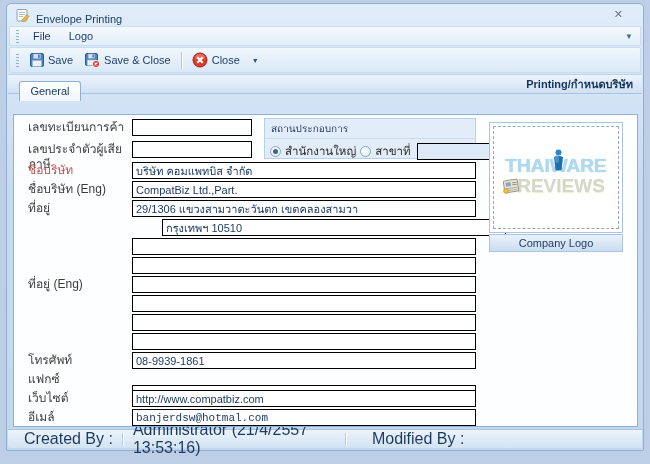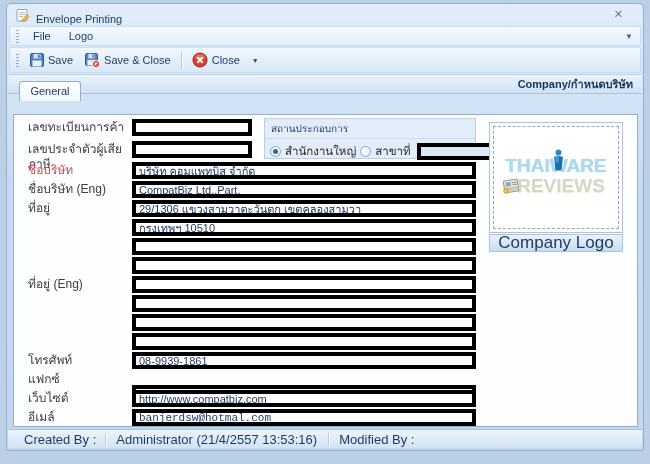--- a/index.html
+++ b/index.html
@@ -59,21 +59,21 @@
     text-align:center; line-height:18px; color:#1d3c66; z-index:2;
   }
   
   .panel {
     position:absolute; top:110px; left:6px; width:625px; height:313px;
     background:#fdfeff; border:1px solid #8fb0d2; z-index:1;
   }
   .flabel { position:absolute; left:14px; width:104px; font-size:12px; color:#3c3c3c; line-height:15px; }
   .flabel.req { color:#c0504d; }
   .tinput {
-    position:absolute; height:17px; border:4px solid #000000; background:#fff;
+    position:absolute; height:17px; border:1px solid #000000; background:#fff;
     font-family:"Liberation Sans","DejaVu Sans",sans-serif;
     font-size:11px; color:#1f3b63; padding:0 3px; outline:none;
   }
   .tinput:disabled { background:#dce9f6; }
   .short { left:118px; width:120px; }
   .wide  { left:118px; width:344px; }
   
   .groupbox {
     position:absolute; left:250px; top:3px; width:212px; height:41px;
     background:linear-gradient(#e8f1fb,#dcе9f6); background-color:#e2edf9;
@@ -93,34 +93,34 @@
   .logo-inner { width:100%; height:100%; border:1px dashed #98a6b5; position:relative; overflow:hidden; }
   .wm-line1 { position:absolute; left:0; right:0; top:28px; text-align:center;
     font-size:19px; font-weight:bold; letter-spacing:0px; color:#aed9ee;
     text-shadow:0 0 1px #7fc4e4; }
   .wm-ball { position:absolute; left:58px; top:22px; }
   .wm-line2 { position:absolute; left:10px; right:0; top:48px; text-align:center;
     font-size:19px; font-weight:bold; color:#d3d8ca; text-shadow:0 1px 0 #eef0c9; }
   .wm-news { position:absolute; left:8px; top:50px; }
   .logo-caption {
     height:18px; margin-top:1px; background:linear-gradient(#eaf2fb,#c9dcf0);
-    border:1px solid #aac4e2; text-align:center; line-height:16px; font-size:17px; color:#1d3a5e;
+    border:1px solid #aac4e2; text-align:center; line-height:16px; font-size:11px; color:#1d3a5e;
   }
   
   .statusbar {
     position:absolute; left:1px; right:1px; bottom:2px; height:19px;
     background:linear-gradient(#ecf4fc,#d2e3f3);
     border-top:1px solid #a9c2de;
-    display:flex; align-items:center; font-size:13px; color:#1d3a5e;
+    display:flex; align-items:center; font-size:16px; color:#1d3a5e;
     border-radius:0 0 2px 2px;
   }
   .sb-sep { width:1px; height:13px; background:#b7cde4; box-shadow:1px 0 0 #fff; }
   .sb-created-label { padding:0 9px 0 16px; }
   .sb-created-value { padding:0 10px; flex:0 0 222px; }
-  .sb-modified-label { padding:0 10px; }
+  .sb-modified-label { padding:0 26px; }
   svg { display:block; }
 </style>
 </head>
 <body>
 
 <div class="window">
 
   <div class="titlebar">
     <span>
       <svg width="14" height="14" viewBox="0 0 14 14">
@@ -180,21 +180,21 @@
           <ellipse cx="8" cy="5" rx="5" ry="3" fill="#f3938a" opacity="0.55"></ellipse>
           <path d="M5.3 5.3 L10.7 10.7 M10.7 5.3 L5.3 10.7" stroke="#ffffff" stroke-width="2"></path>
         </svg>
       </span>
       <span>Close</span>
     </span>
 
     <span class="tb-drop">▼</span>
   </div>
 
-  <div class="headerbar">Company/กำหนดบริษัท</div>
+  <div class="headerbar">Printing/กำหนดบริษัท</div>
 
   <div class="tab">General</div>
 
   <div class="panel">
 
     <span class="flabel" style="top:5px">เลขทะเบียนการค้า</span>
     <input class="tinput short" style="top: 4px;" value="">
 
     <span class="flabel" style="top:27px">เลขประจำตัวผู้เสียภาษี</span>
     <input class="tinput short" style="top: 26px;" value="">
@@ -211,21 +211,21 @@
     </div>
 
     <span class="flabel req" style="top:48px">ชื่อบริษัท</span>
     <input class="tinput wide" style="top: 47px;" value="บริษัท คอมแพทบิส จำกัด">
 
     <span class="flabel" style="top:67px">ชื่อบริษัท (Eng)</span>
     <input class="tinput wide" style="top: 66px;" value="CompatBiz Ltd.,Part.">
 
     <span class="flabel" style="top:86px">ที่อยู่</span>
     <input class="tinput wide" style="top: 85px;" value="29/1306 แขวงสามวาตะวันตก เขตคลองสามวา">
-    <input class="tinput wide" style="top: 104px;" value="กรุงเทพฯ 10510">
+    <input class="tinput wide" style="top: 104px; margin-left: 30px;" value="กรุงเทพฯ 10510">
     <input class="tinput wide" style="top: 123px;" value="">
     <input class="tinput wide" style="top: 142px;" value="">
 
     <span class="flabel" style="top:162px">ที่อยู่ (Eng)</span>
     <input class="tinput wide" style="top: 161px;" value="">
     <input class="tinput wide" style="top: 180px;" value="">
     <input class="tinput wide" style="top: 199px;" value="">
     <input class="tinput wide" style="top: 218px;" value="">
 
     <span class="flabel" style="top:238px">โทรศัพท์</span>

